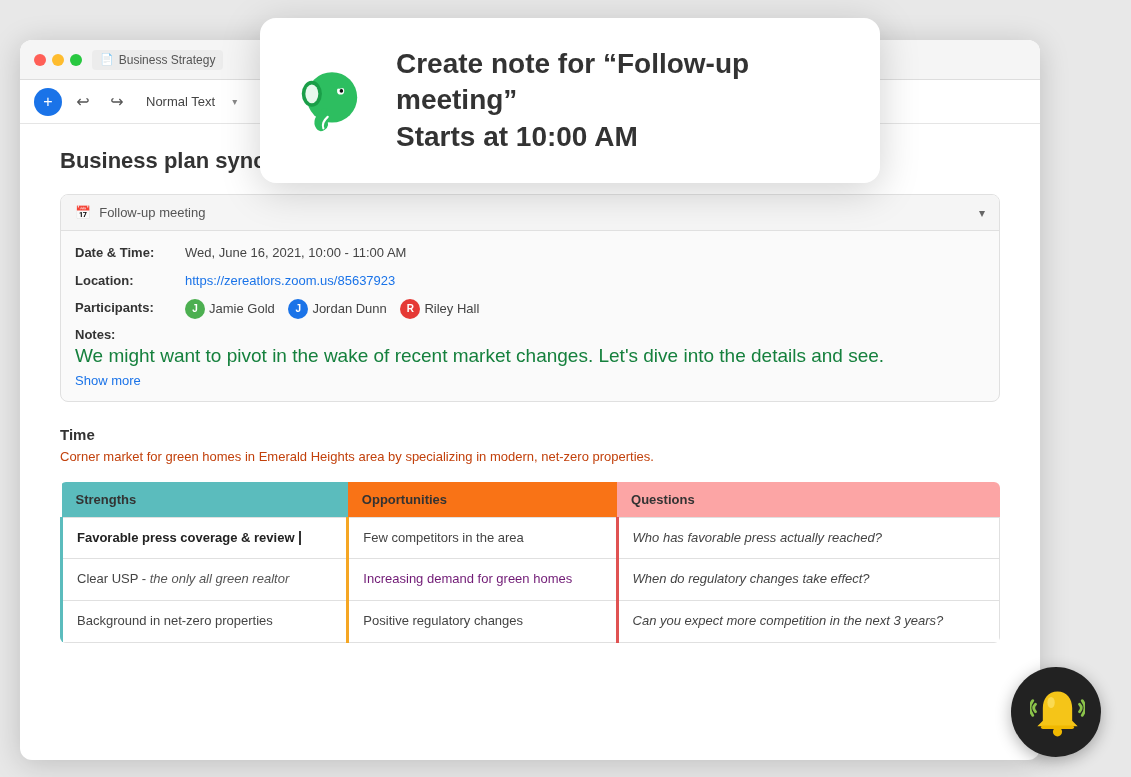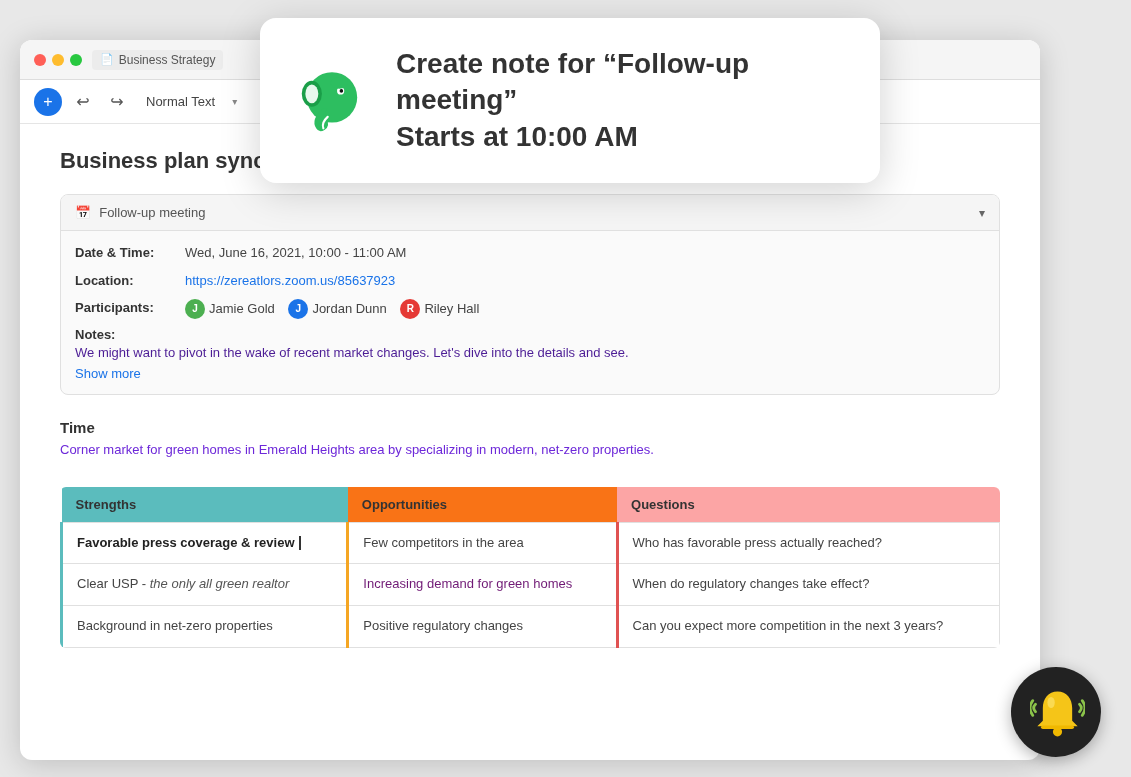--- a/index.html
+++ b/index.html
@@ -167,34 +167,34 @@
       border-radius: 50%;
       display: inline-flex; align-items: center; justify-content: center;
       font-size: 10px;
       font-weight: 600;
       color: #fff;
     }
     .av-green { background: #4caf50; }
     .av-blue { background: #1a73e8; }
     .av-red { background: #e53935; }
     .notes-label { font-weight: 600; font-size: 13px; color: #333; margin-bottom: 3px; }
-    .notes-text { font-size: 13px; color: #4c1d95; margin-bottom: 4px; }
+    .notes-text { font-size: 19px; color: #15803d; margin-bottom: 4px; }
     .show-more { font-size: 13px; color: #1a73e8; text-decoration: none; cursor: pointer; }
 
     
     .section-title {
       font-size: 15px;
       font-weight: 600;
       color: #333;
       margin-bottom: 6px;
     }
     .goal-text {
       font-size: 13px;
-      color: #6d28d9;
-      margin-bottom: 30px;
+      color: #c2410c;
+      margin-bottom: 18px;
     }
 
     
     .swot-table {
       width: 100%;
       border-collapse: collapse;
       border-radius: 6px;
       overflow: hidden;
       font-size: 13px;
       padding-left: 48px;
@@ -212,21 +212,21 @@
 
     .swot-table td {
       padding: 10px 14px;
       vertical-align: top;
       border: 1px solid #e0e0e0;
       color: #444;
       line-height: 1.6;
     }
     .swot-table td:first-child { border-left: 3px solid #5bbcbd; }
     .swot-table td:nth-child(2) { border-left: 3px solid #f5a623; }
-    .swot-table td:last-child { border-left: 3px solid #e05252; }
+    .swot-table td:last-child { border-left: 3px solid #e05252; font-style: italic; }
 
     .strength-bold { font-weight: 700; color: #222; }
     .strength-italic { font-style: italic; color: #555; }
     .opp-green { color: #701a75; }
 
     
     .notification-popup {
       position: absolute;
       top: 18px;
       left: 260px;

